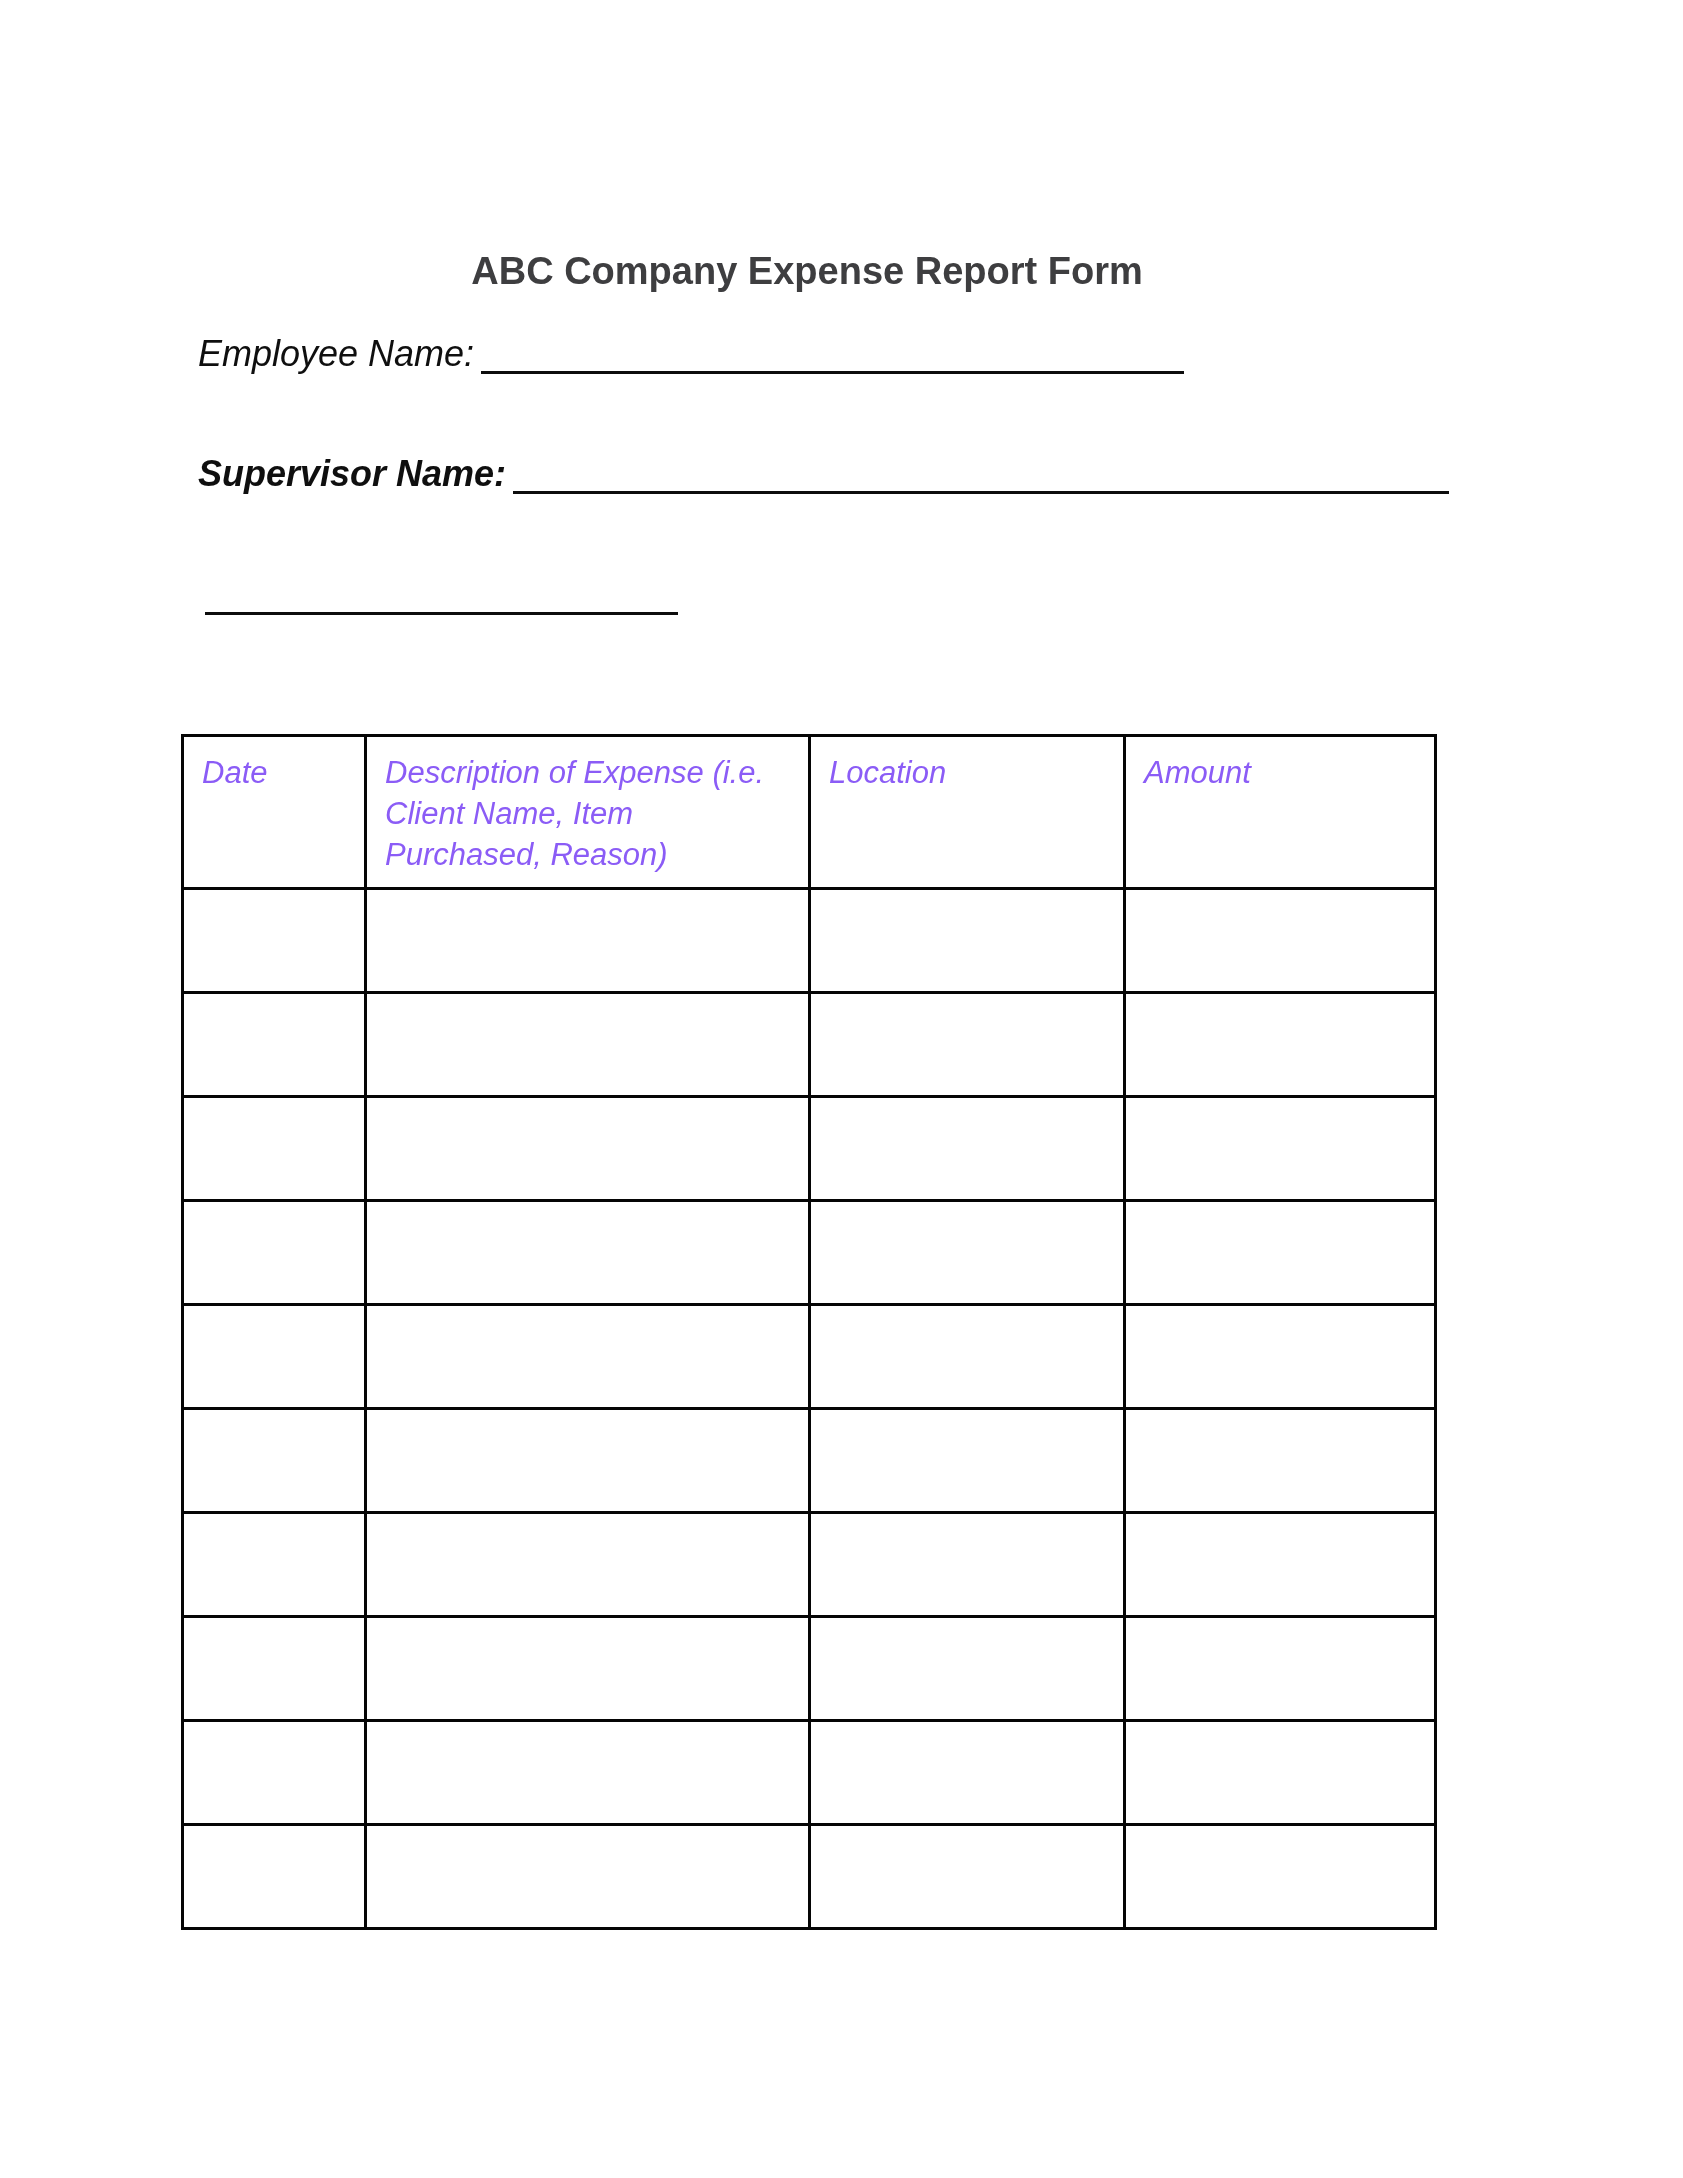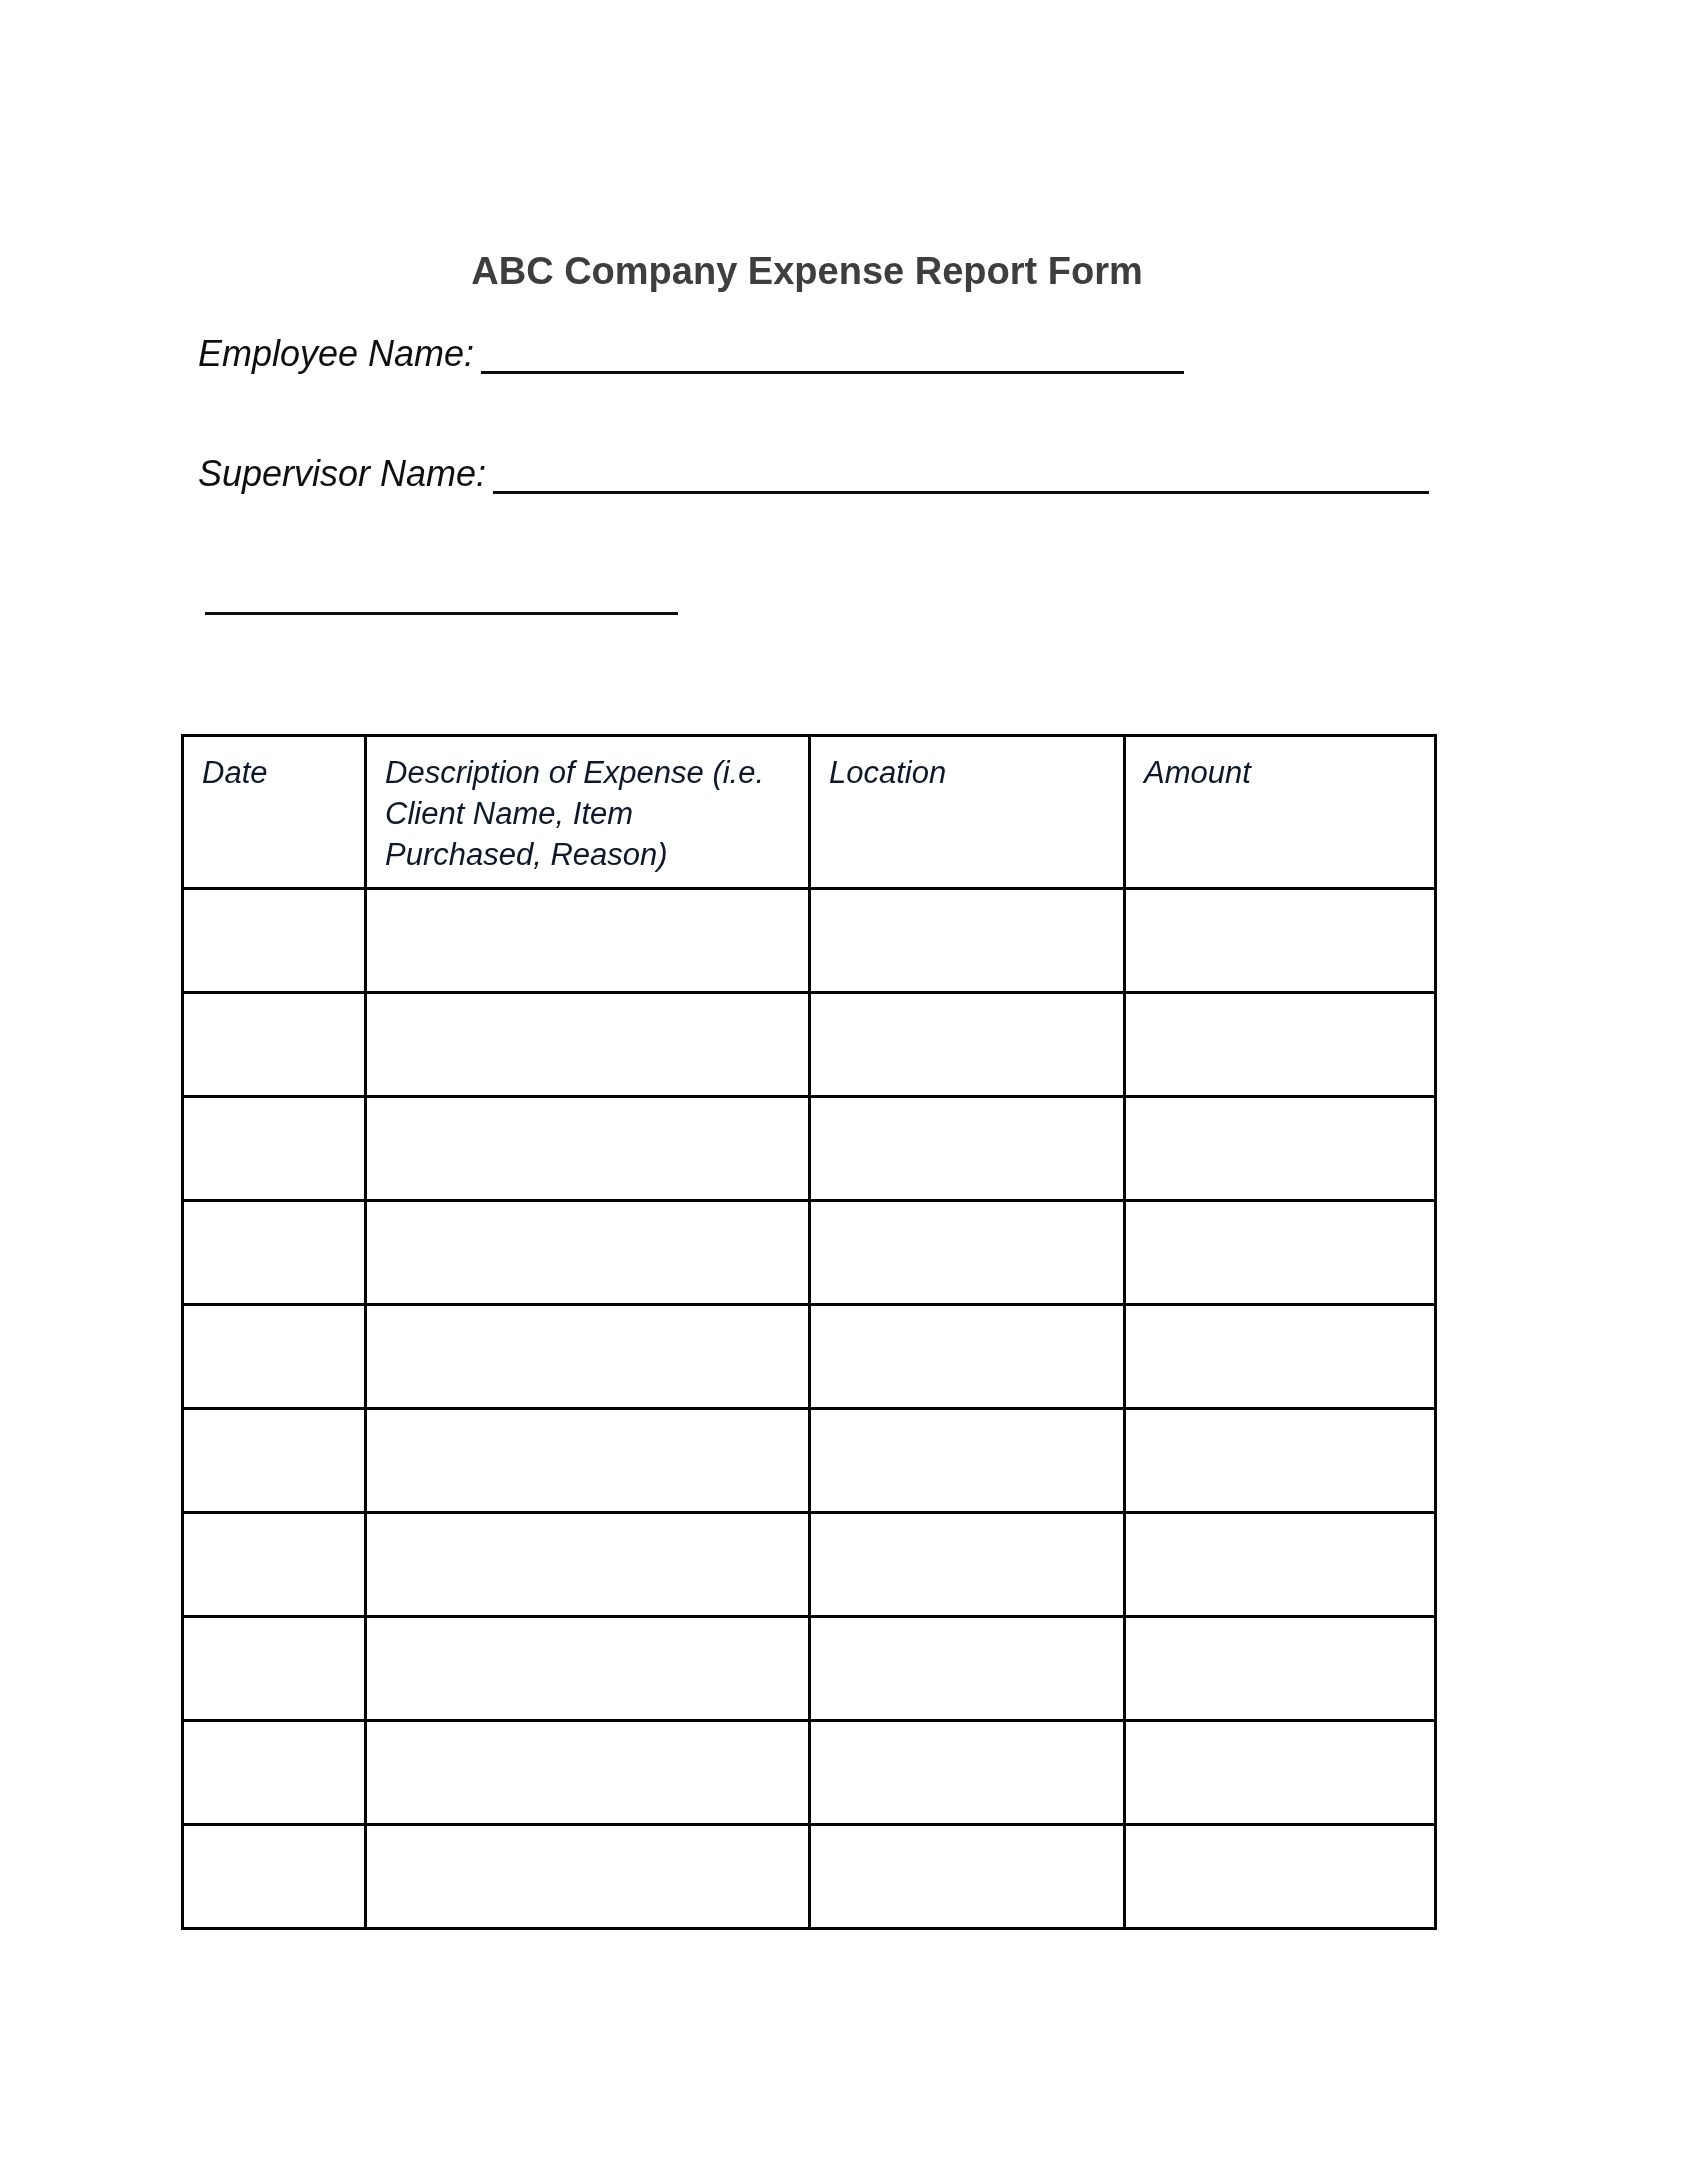--- a/index.html
+++ b/index.html
@@ -21,21 +21,21 @@
   }
   .form-line{
     position:absolute;
     left:198px;
     font-style:italic;
     font-size:36px;line-height:40px;
     color:#0f0f0f;
     white-space:nowrap;
   }
   #line-employee{top:333px;}
-  #line-supervisor{top:453px;}
+  #line-supervisor{top:453px;font-weight:bold;}
   #line-date{top:574px;}
   .fill{
     display:inline-block;
     height:30px;
     border-bottom:3px solid #0d0d0d;
     transform:translateY(8px);
     margin-left:7px;
   }
   #fill-employee{width:703px;}
   #fill-supervisor{width:936px;}
@@ -52,21 +52,21 @@
   .expense-table th,
   .expense-table td{
     border:3px solid #050505;
     box-sizing:border-box;
   }
   .expense-table th{
     font-style:italic;
     font-weight:normal;
     font-size:31px;
     line-height:41px;
-    color:#0f172a;
+    color:#8b5cf6;
     text-align:left;
     vertical-align:top;
     padding:15px 18px 12px 18px;
     height:152px;
   }
   .expense-table td{
     height:104px;
     padding:0 12px;
     font-size:30px;
     color:#0f0f0f;

